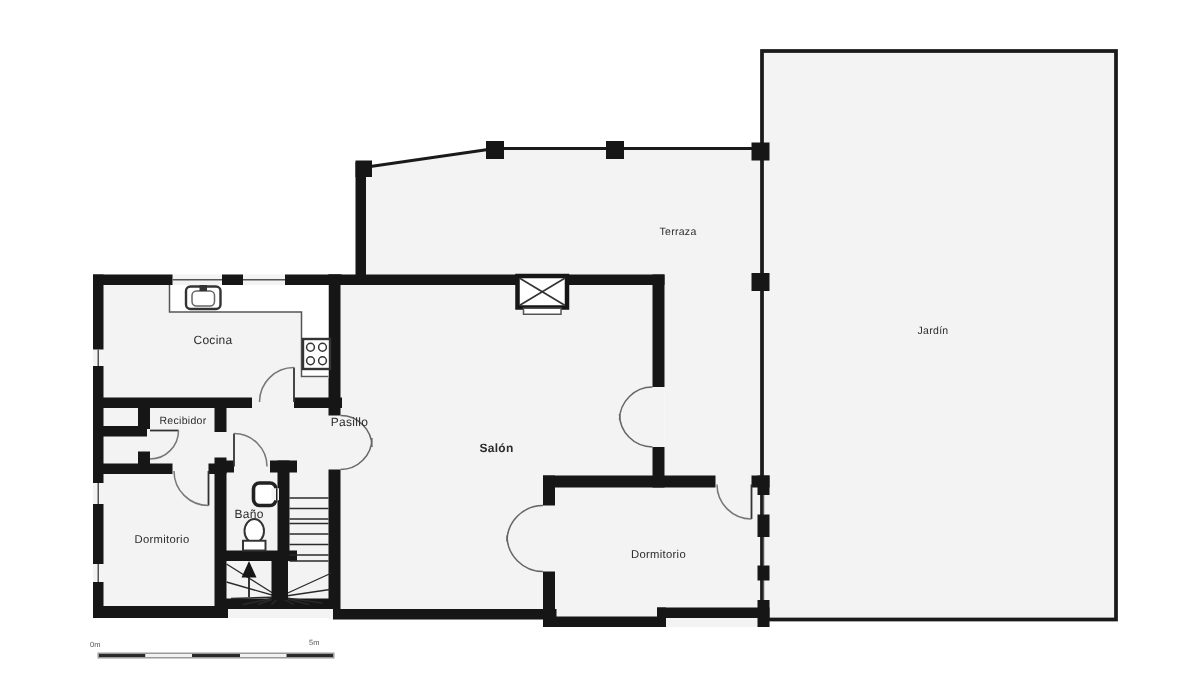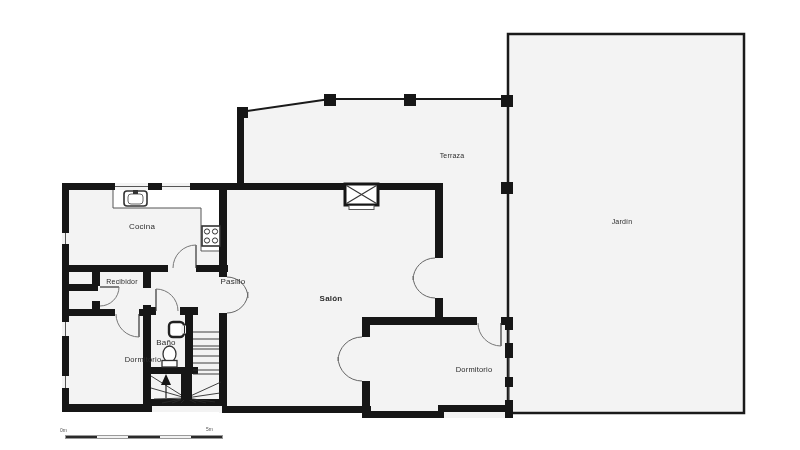--- a/index.html
+++ b/index.html
@@ -2,21 +2,21 @@
 <html><head>
 <meta charset="utf-8">
 <style>
   html,body{margin:0;padding:0;background:#ffffff;}
   .canvas{position:relative;width:800px;height:450px;background:#ffffff;overflow:hidden;
           font-family:"Liberation Sans","DejaVu Sans",sans-serif;text-align:center;}
   .plan-svg{position:absolute;left:0;top:0;}
   .room-label{position:absolute;transform:translate(-50%,-50%);color:#2b2b2b;
               font-size:8px;line-height:1;white-space:nowrap;letter-spacing:.2px;}
   .room-label.sm{font-size:7px;}
-  .room-label.md{font-size:7.5px;margin-left:35px;}
+  .room-label.md{font-size:7.5px;}
   .scale-bar{position:absolute;left:65px;top:435px;width:158px;height:4px;
              border:1px solid #9a9a9a;display:flex;box-sizing:border-box;}
   .scale-bar .seg{flex:1 1 0;}
   .seg.dark{background:#2a2a2a;}
   .seg.light{background:#f2f2f2;}
   .scale-label{position:absolute;font-size:5px;color:#555;line-height:1;}
   #scale-start{left:60px;top:428px;}
   #scale-end{left:206px;top:427px;}
 </style>
 </head>

